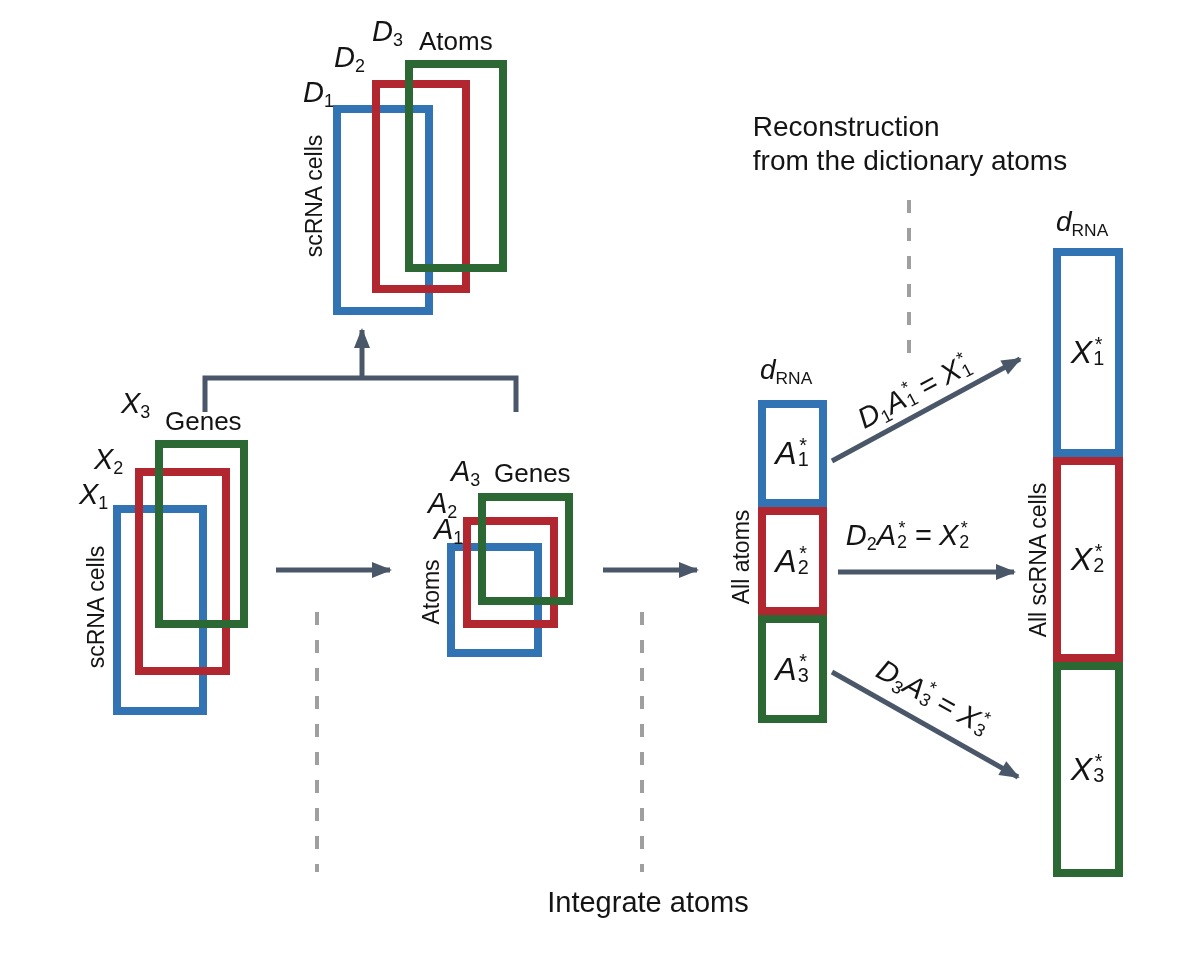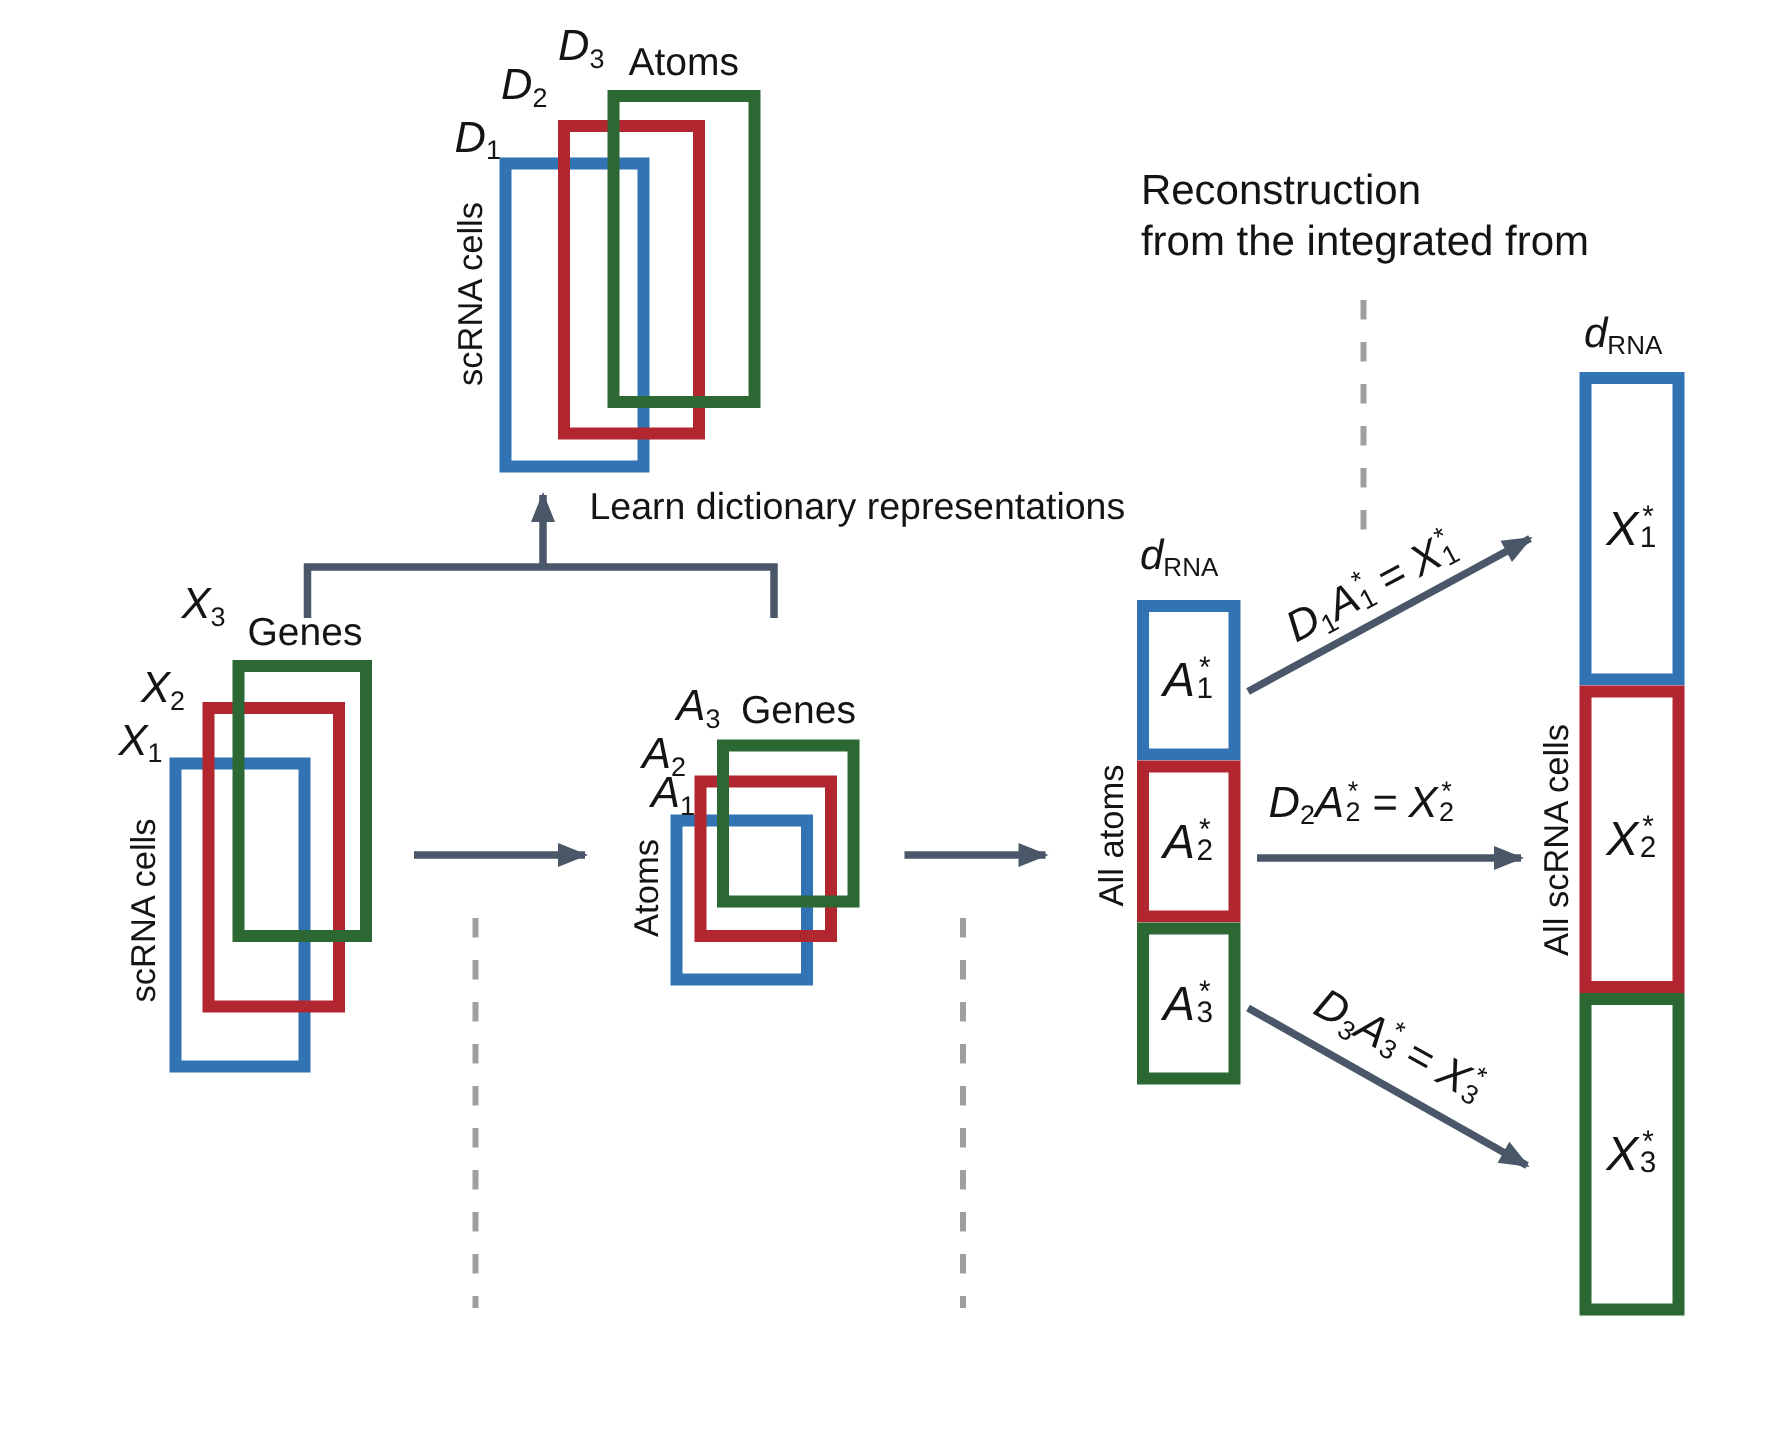--- a/index.html
+++ b/index.html
@@ -150,19 +150,19 @@
         <span class="sub">2</span>
       </span></div>
   <div class="equation" style="left:933px;top:698px;transform:translate(-50%,-50%) rotate(29deg)"><i>D</i><sub>3</sub><i>A</i><span class="ss">
         <span class="sup">*</span>
         <span class="sub">3</span>
       </span><span class="eqrel">=</span><i>X</i><span class="ss">
         <span class="sup">*</span>
         <span class="sub">3</span>
       </span></div>
 
-  <div class="caption" style="left:393px;top:324px;font-size:25px">Learn dictionary representations</div>
+  <div class="caption centered" style="left:648px;top:902px;font-size:29px">Integrate atoms</div>
   <div class="recon">
     <div>Reconstruction</div>
-    <div>from the integrated from</div>
+    <div>from the dictionary atoms</div>
   </div>
 
 </div>
 
 </body></html>

